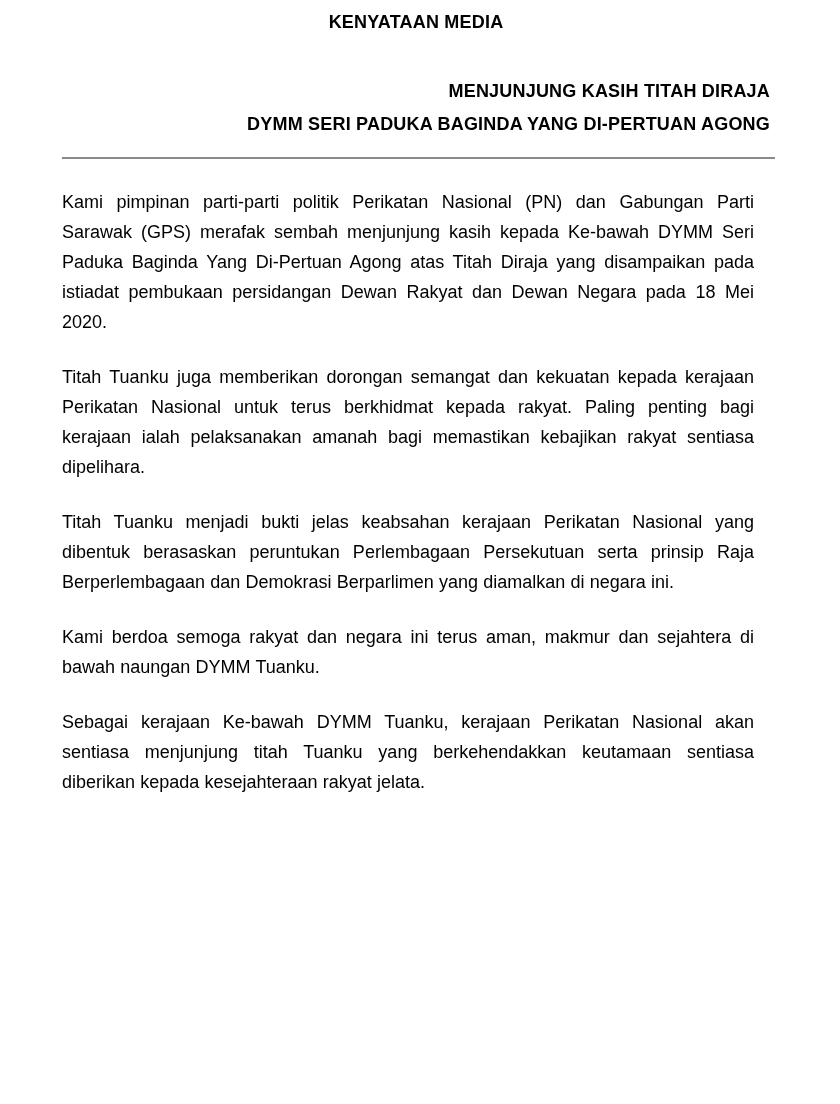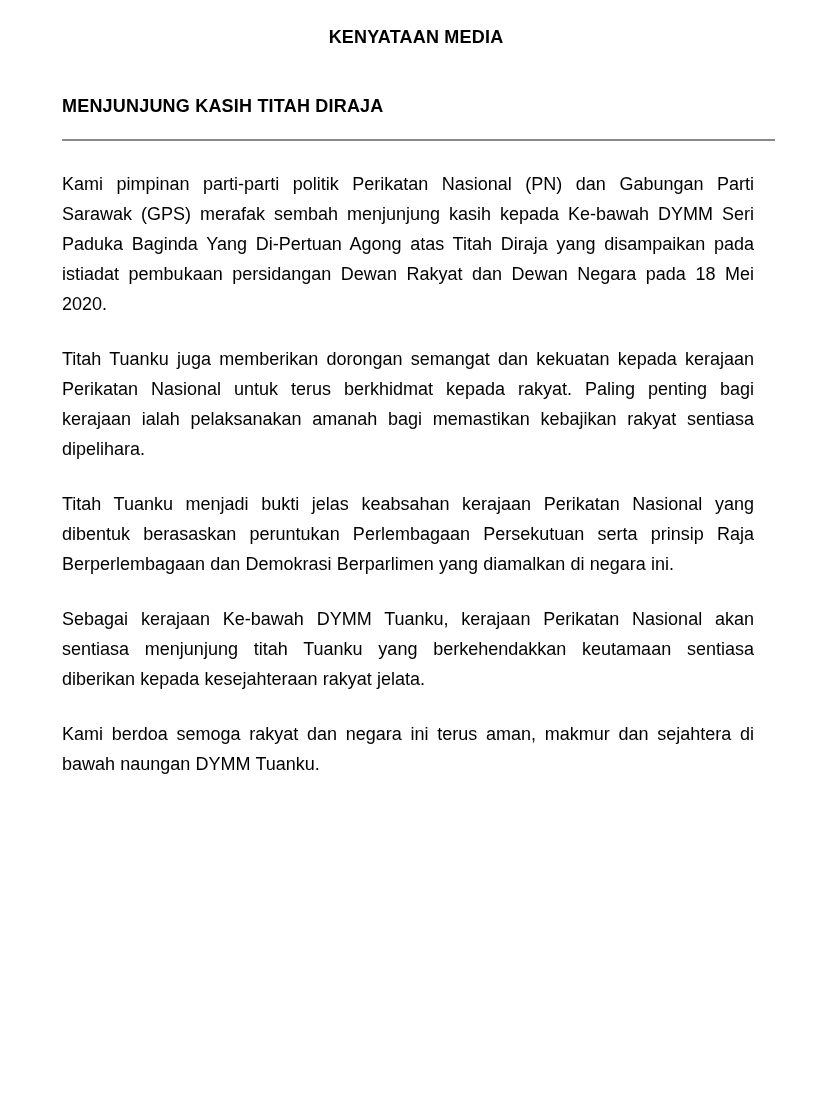--- a/index.html
+++ b/index.html
@@ -27,35 +27,35 @@
 
   .doc-body {
     position: absolute;
     left: 62px;
     top: 0;
     width: 708px;
   }
 
   
   .masthead {
-    padding-top: 26px;
+    padding-top: 11px;
     text-align: center;
   }
 
   .masthead-title {
     font-size: 18px;
     font-weight: bold;
     letter-spacing: 0.2px;
     line-height: 22px;
     margin: 0;
   }
 
   .subtitle-block {
     margin-top: 42px;
-    text-align: left;
+    text-align: right;
   }
 
   .subtitle-line {
     font-size: 18px;
     font-weight: bold;
     letter-spacing: 0.2px;
     line-height: 33px;
     margin: 0;
     white-space: nowrap;
   }
@@ -92,26 +92,27 @@
 
 <div class="page">
   <div class="doc-body">
 
     <div class="masthead">
       <div class="masthead-title">KENYATAAN MEDIA</div>
     </div>
 
     <div class="subtitle-block">
       <div class="subtitle-line">MENJUNJUNG KASIH TITAH DIRAJA</div>
+      <div class="subtitle-line">DYMM SERI PADUKA BAGINDA YANG DI-PERTUAN AGONG</div>
     </div>
 
     <div class="rule" style="background: rgb(138, 138, 138);"></div>
 
     <div class="article">
       <p class="para">Kami pimpinan parti-parti politik Perikatan Nasional (PN) dan Gabungan Parti Sarawak (GPS) merafak sembah menjunjung kasih kepada Ke-bawah DYMM Seri Paduka Baginda Yang Di-Pertuan Agong atas Titah Diraja yang disampaikan pada istiadat pembukaan persidangan Dewan Rakyat dan Dewan Negara pada 18 Mei 2020.</p>
       <p class="para">Titah Tuanku juga memberikan dorongan semangat dan kekuatan kepada kerajaan Perikatan Nasional untuk terus berkhidmat kepada rakyat. Paling penting bagi kerajaan ialah pelaksanakan amanah bagi memastikan kebajikan rakyat sentiasa dipelihara.</p>
       <p class="para">Titah Tuanku menjadi bukti jelas keabsahan kerajaan Perikatan Nasional yang dibentuk berasaskan peruntukan Perlembagaan Persekutuan serta prinsip Raja Berperlembagaan dan Demokrasi Berparlimen yang diamalkan di negara ini.</p>
+      <p class="para">Kami berdoa semoga rakyat dan negara ini terus aman, makmur dan sejahtera di bawah naungan DYMM Tuanku.</p>
       <p class="para">Sebagai kerajaan Ke-bawah DYMM Tuanku, kerajaan Perikatan Nasional akan sentiasa menjunjung titah Tuanku yang berkehendakkan keutamaan sentiasa diberikan kepada kesejahteraan rakyat jelata.</p>
-      <p class="para">Kami berdoa semoga rakyat dan negara ini terus aman, makmur dan sejahtera di bawah naungan DYMM Tuanku.</p>
     </div>
 
   </div>
 </div>
 
 </body></html>

